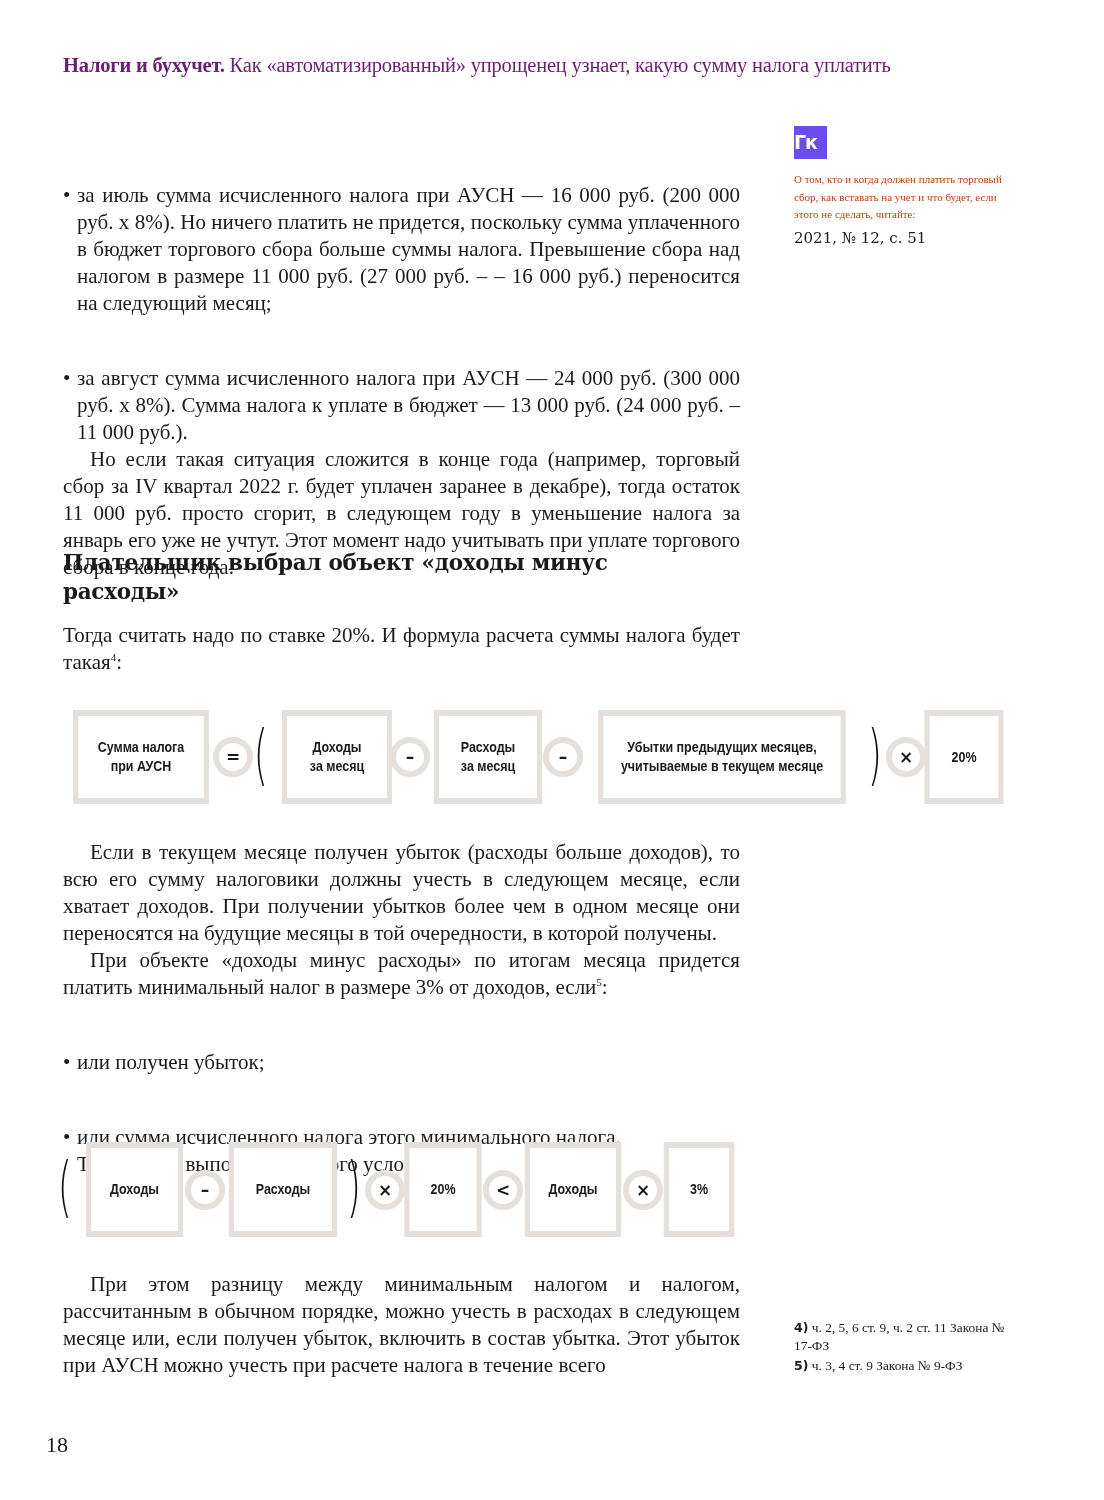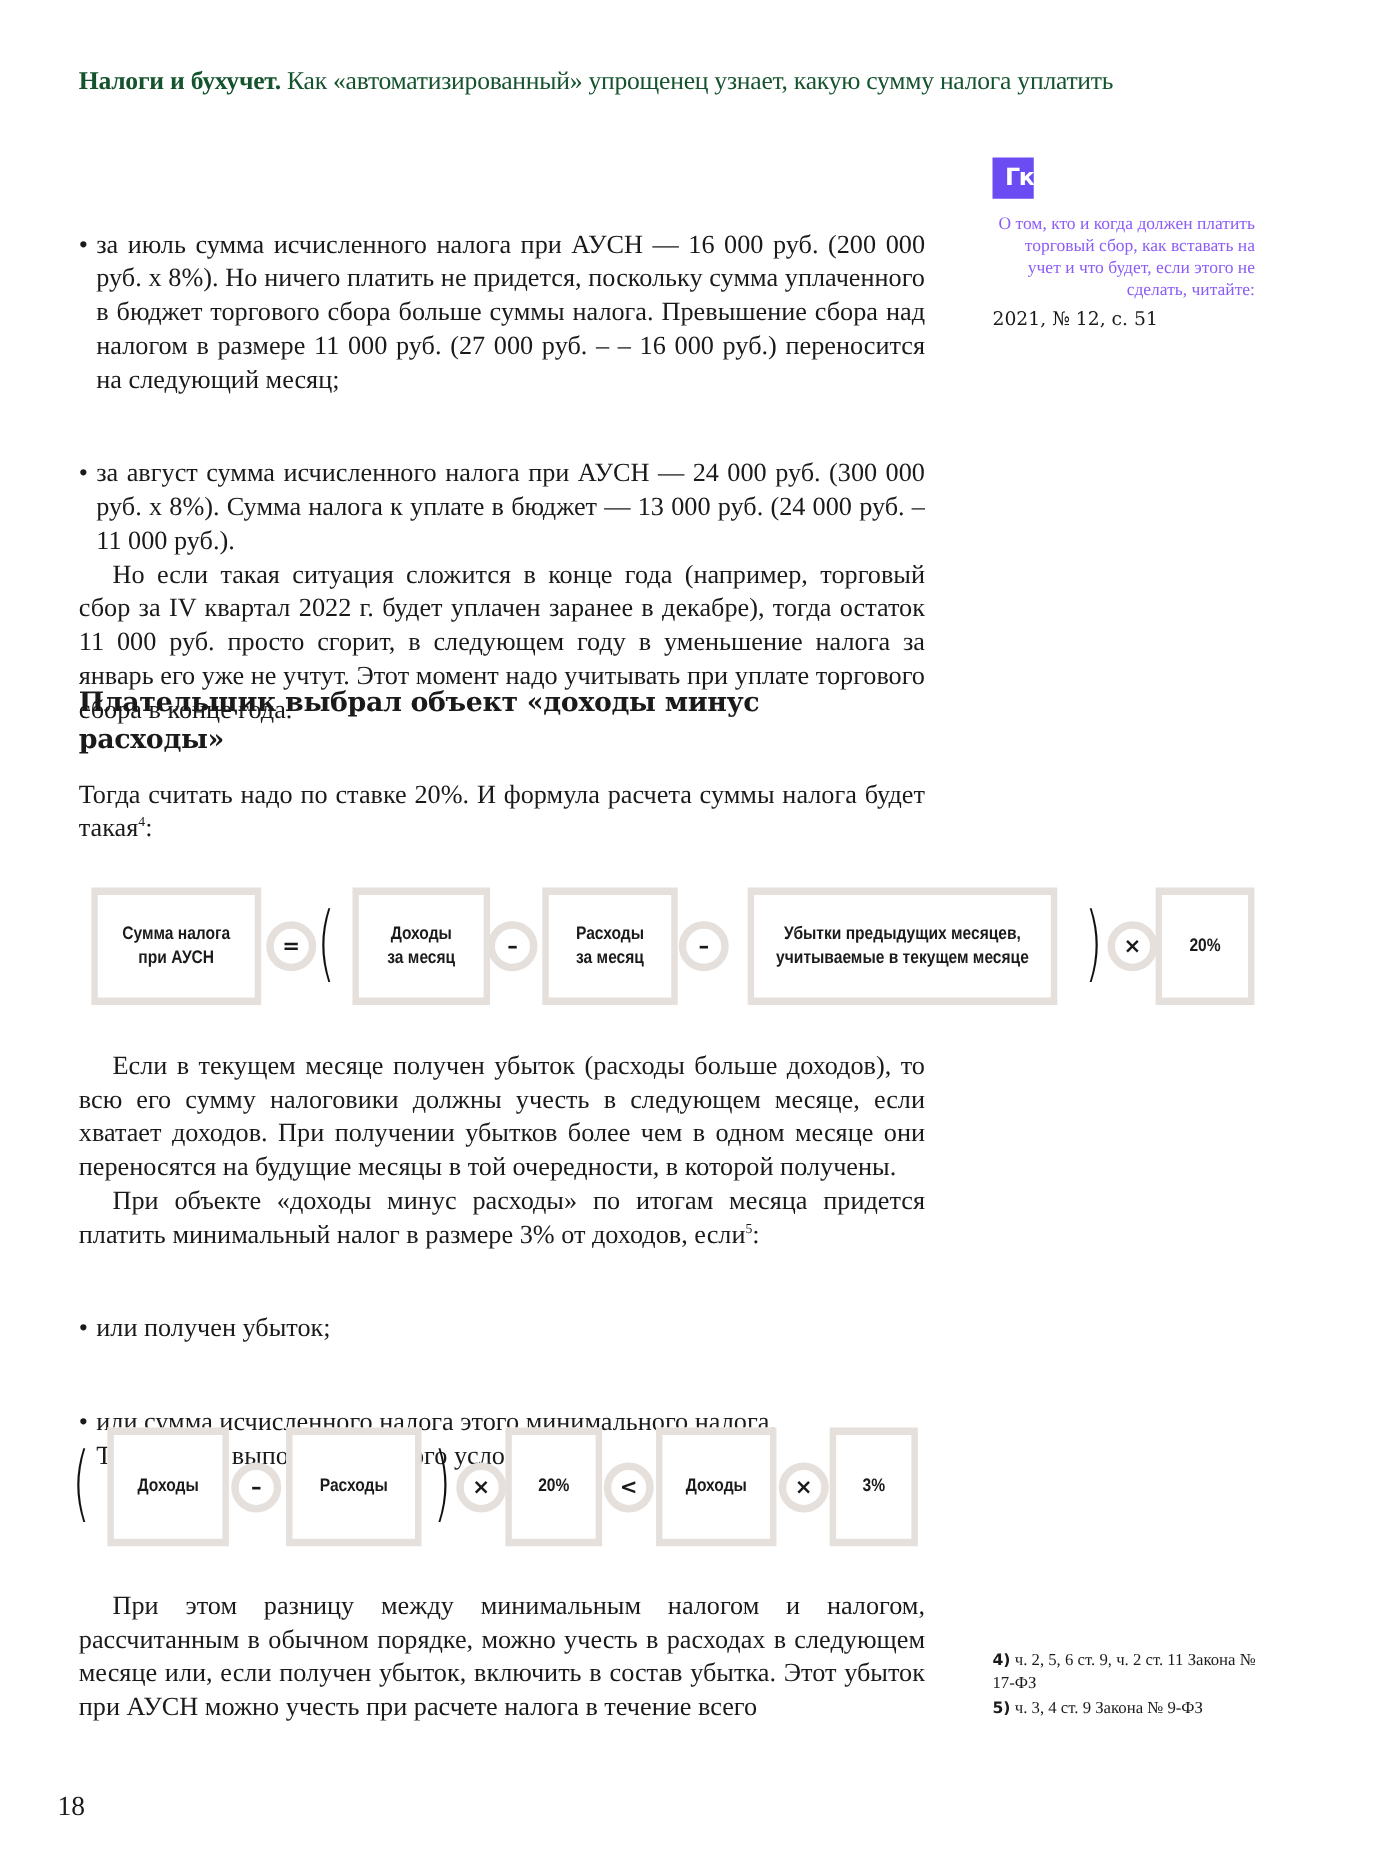--- a/index.html
+++ b/index.html
@@ -1,34 +1,34 @@
 <!DOCTYPE html>
 <html><head>
 <meta charset="utf-8">
 <style>
   * { box-sizing: border-box; margin: 0; padding: 0; }
   html, body { width: 1104px; height: 1500px; background: #ffffff; }
   body { position: relative; overflow: hidden; font-family: "DejaVu Serif", "Liberation Serif", serif; color: #1a1a1a; }
 
-  .running-head { position: absolute; left: 63px; top: 54px; width: 1000px; font-family: "Liberation Serif", serif; font-size: 20.5px; color: #14532d; white-space: nowrap; letter-spacing: -0.2px; }
+  .running-head { position: absolute; left: 63px; top: 54px; width: 1000px; font-family: "Liberation Serif", serif; font-size: 20.5px; color: #701a75; white-space: nowrap; letter-spacing: -0.2px; }
   .running-head b { font-weight: bold; }
 
   .body-text { position: absolute; left: 63px; width: 677px; font-family: "Liberation Serif", serif; font-size: 21px; line-height: 27px; color: #1a1a1a; text-align: justify; }
   .body-text p { text-indent: 27px; }
   .body-text p.noindent { text-indent: 0; }
   .bullet { position: relative; padding-left: 14px; margin-top: 48px; }
   .bullet::before { content: "•"; position: absolute; left: 0; top: 0; }
   .hang { padding-left: 14px; }
 
   .section-heading { position: absolute; left: 63px; top: 548px; width: 640px; font-family: "DejaVu Serif", serif; font-weight: bold; font-size: 21.5px; line-height: 29px; color: #1a1a1a; letter-spacing: -0.3px; }
 
   .sidebar { position: absolute; left: 794px; top: 126px; width: 210px; }
   .logo { width: 33px; height: 33px; background: #6a4cf2; position: relative; margin-bottom: 12px; }
-  .logo span { position: absolute; left: 0; top: 0; width: 33px; height: 33px; color: #fff; font-family: "DejaVu Sans", sans-serif; font-weight: bold; font-size: 19px; line-height: 33px; text-align: right; letter-spacing: -1px; }
-  .side-note { font-family: "Liberation Serif", serif; font-size: 14px; line-height: 17.5px; color: #8b5cf6; text-align: right; }
+  .logo span { position: absolute; left: 0; top: 0; width: 33px; height: 33px; color: #fff; font-family: "DejaVu Sans", sans-serif; font-weight: bold; font-size: 19px; line-height: 33px; text-align: left; letter-spacing: -1px; }
+  .side-note { font-family: "Liberation Serif", serif; font-size: 11px; line-height: 17.5px; color: #c2410c; }
   .side-ref { font-family: "DejaVu Serif", serif; font-weight: normal; font-size: 15px; margin-top: 5px; }
 
   .footnotes { position: absolute; left: 794px; top: 1319px; width: 220px; font-family: "Liberation Serif", serif; font-size: 13.4px; line-height: 17.5px; color: #1a1a1a; }
   .footnotes .fn { margin-bottom: 3px; }
   .footnotes b { font-family: "DejaVu Sans", sans-serif; font-weight: bold; font-size: 12.5px; }
 
   .page-number { position: absolute; left: 46px; top: 1432px; font-family: "Liberation Serif", serif; font-size: 22px; color: #1a1a1a; }
 
   .sup { font-size: 11px; vertical-align: super; line-height: 0; }
 

